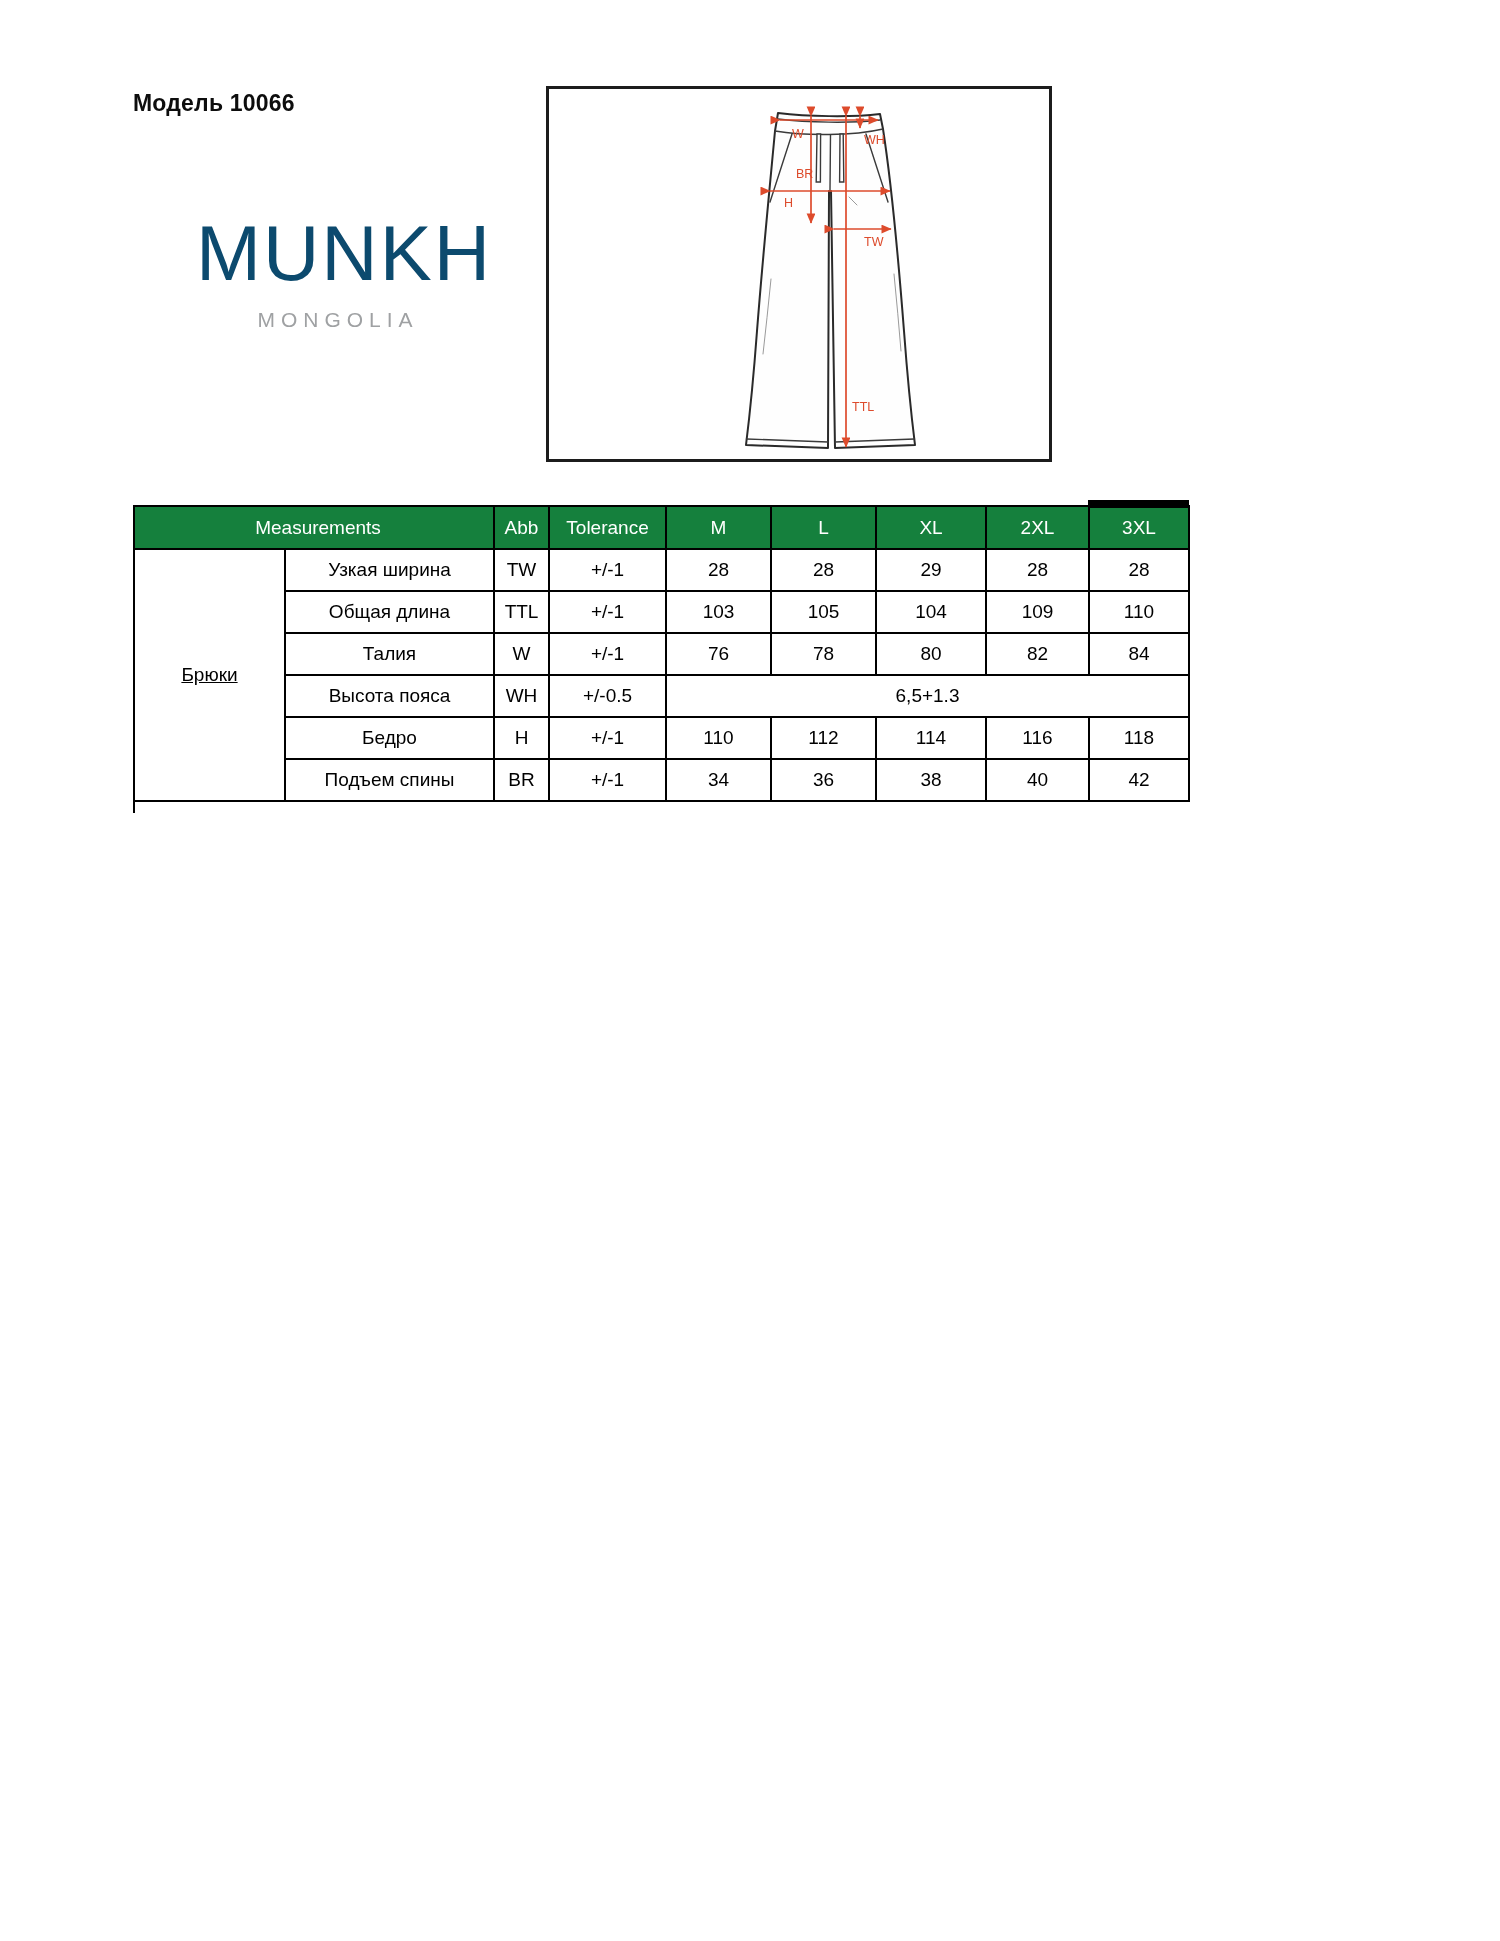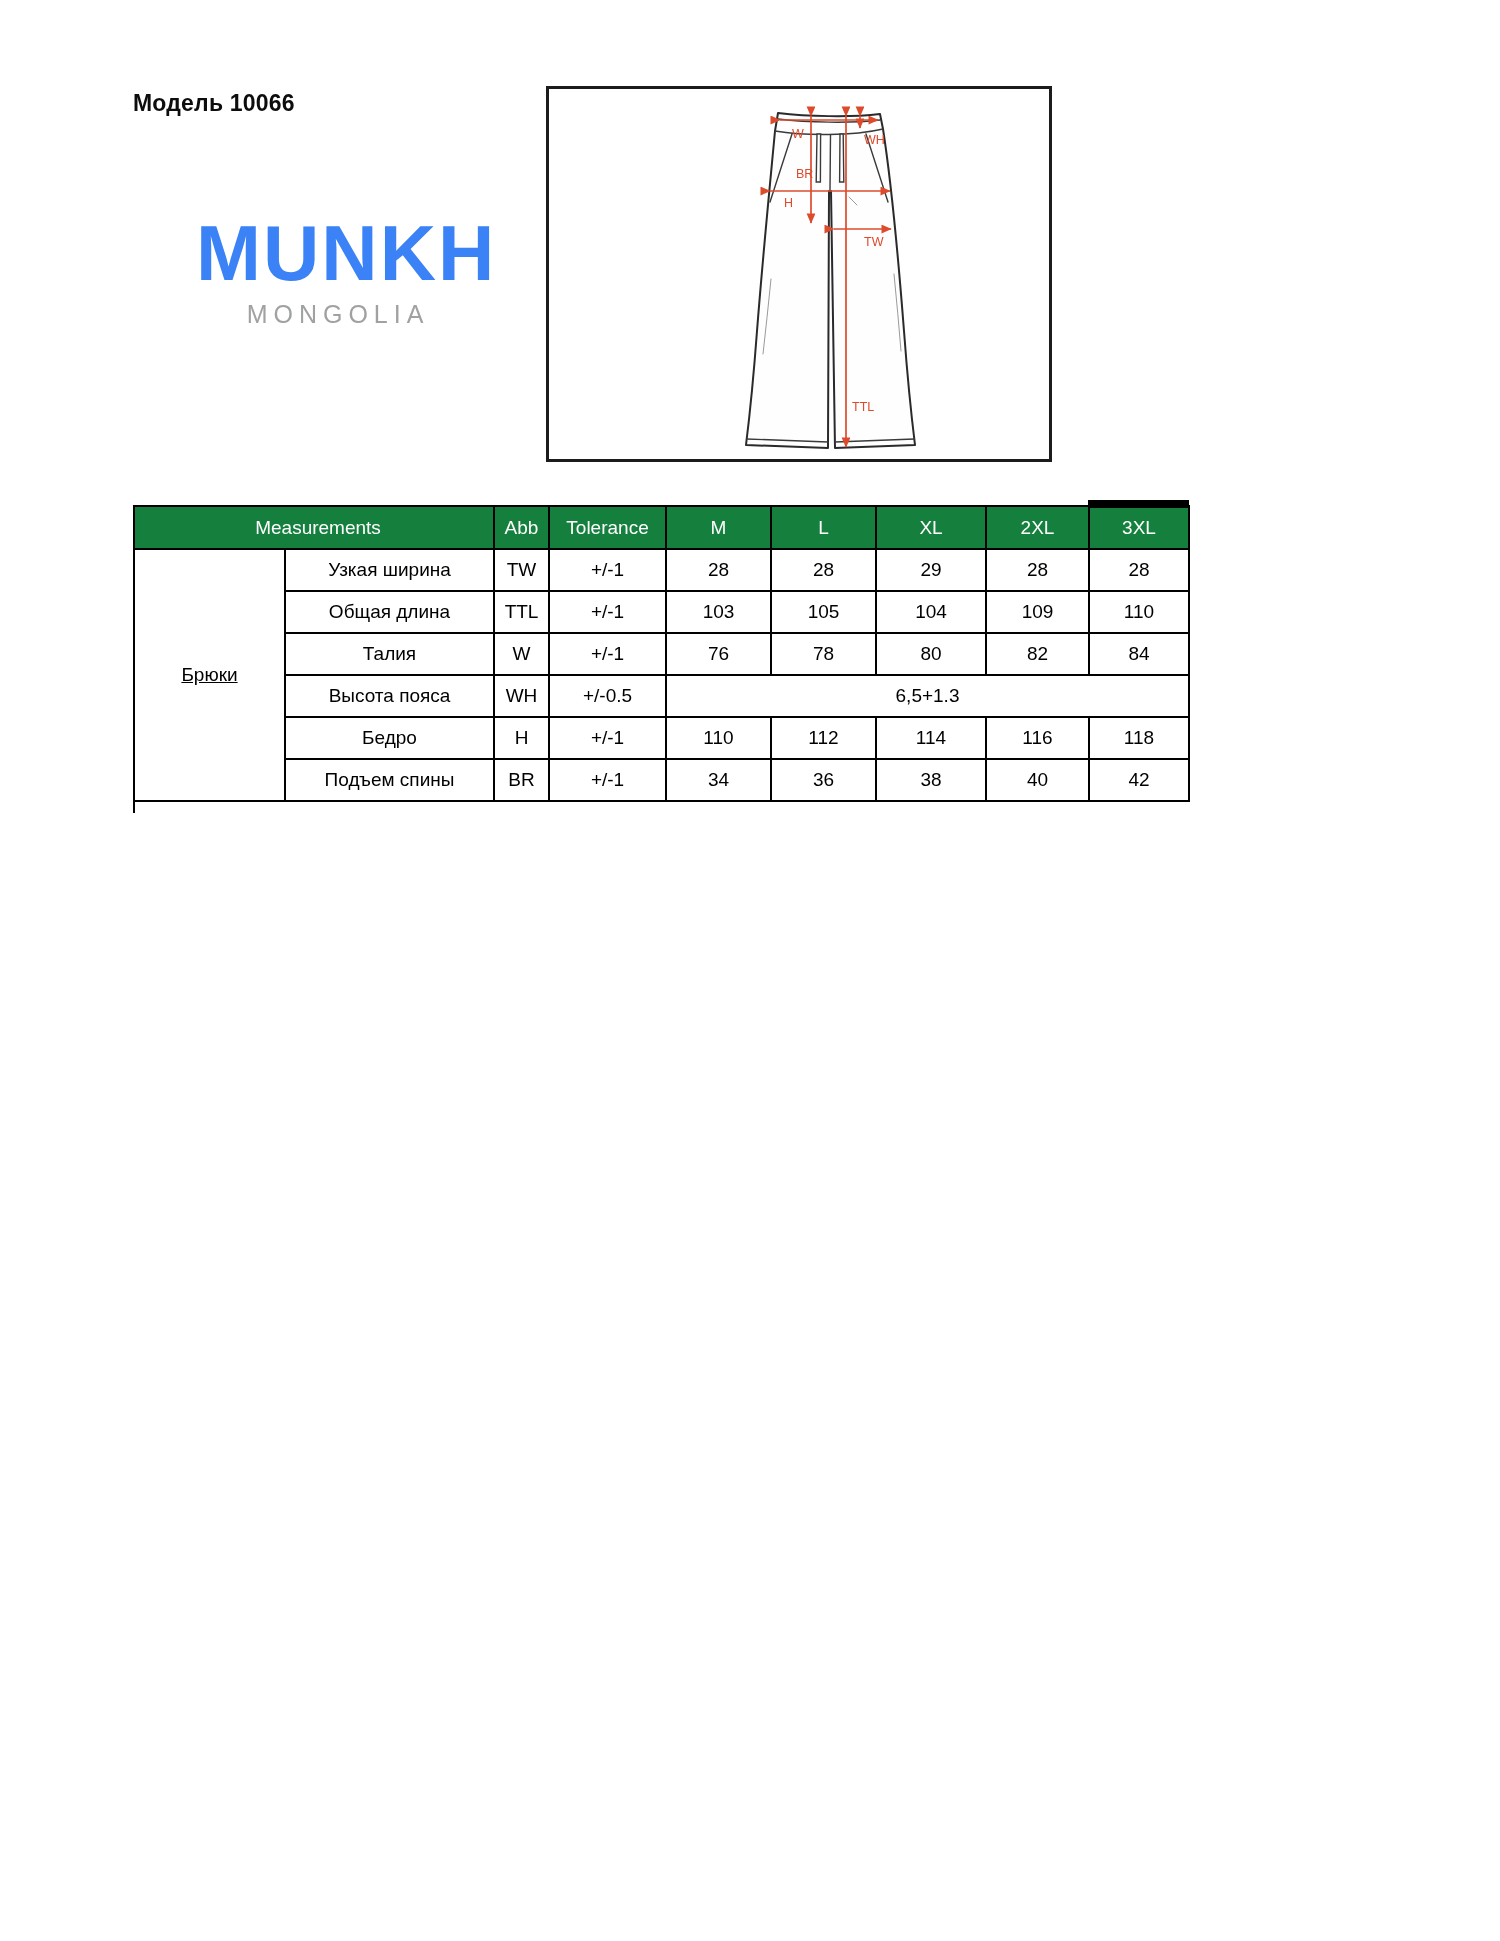--- a/index.html
+++ b/index.html
@@ -8,25 +8,25 @@
   .page {
     position:relative; width:1500px; height:1941px; background:#fff;
     font-family:"Liberation Sans", sans-serif; color:#000; overflow:hidden;
   }
   .doc-title {
     position:absolute; left:133px; top:90px;
     font-size:23px; font-weight:bold; color:#0d0d0d; letter-spacing:.2px;
   }
   .brand { position:absolute; left:196px; top:214px; width:284px; text-align:center; }
   .brand-name {
-    font-size:78px; line-height:1; font-weight:700; letter-spacing:2px;
-    color:#3b82f6;
+    font-size:78px; line-height:1; font-weight:400; letter-spacing:2px;
+    color:#0c4a6e;
   }
   .brand-subtitle {
-    margin-top:8px; font-size:25px; letter-spacing:6px; color:#9fa1a3; font-weight:300;
+    margin-top:16px; font-size:21px; letter-spacing:6px; color:#9fa1a3; font-weight:300;
   }
   .sketch-box {
     position:absolute; left:546px; top:86px; width:506px; height:376px;
     border:3px solid #1c1c1c; background:#fff;
   }
   .sketch-box svg { display:block; width:100%; height:100%; }
 
   .table-wrap { position:absolute; left:133px; top:505px; width:1055px; }
   .notch-3xl { position:absolute; left:955px; top:-5px; width:101px; height:8px; background:#000; }
   .left-tail { position:absolute; left:0px; top:295px; width:2px; height:13px; background:#000; }

